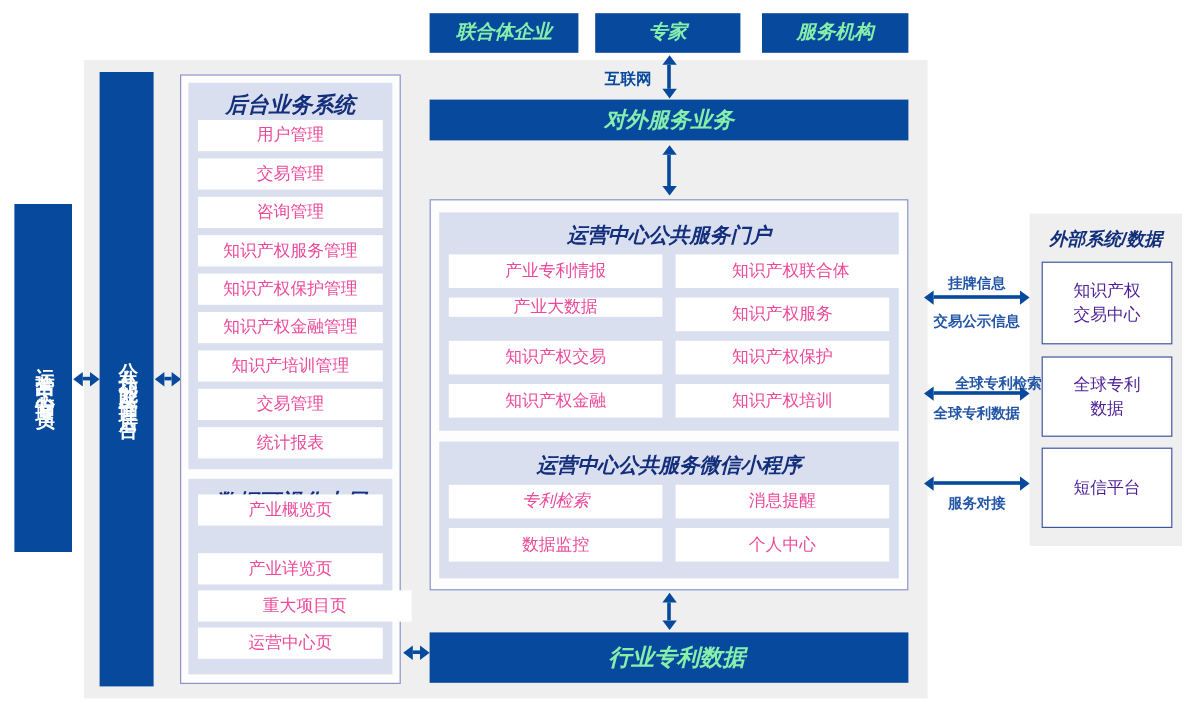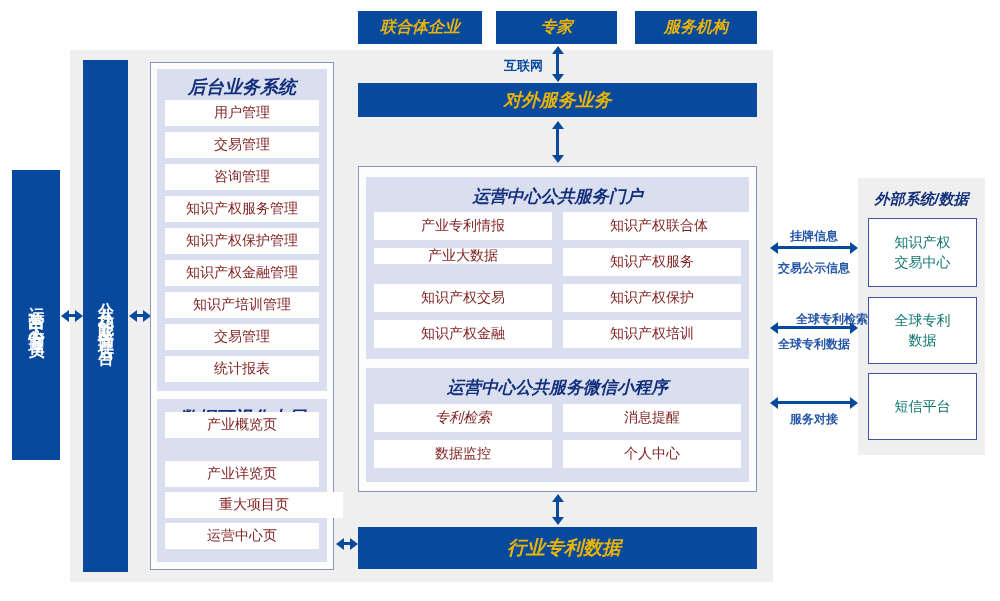--- a/index.html
+++ b/index.html
@@ -2,33 +2,33 @@
 <html><head>
 <meta charset="utf-8">
 <style>
   html,body{margin:0;padding:0;background:#fff;}
   .canvas{position:relative;width:1000px;height:601px;background:#fff;overflow:hidden;
           font-family:"Liberation Sans",sans-serif;}
   .abs{position:absolute;box-sizing:border-box;}
   .gray{background:#efefef;}
   .blue{background:#07499c;}
   .bluebox{display:flex;align-items:center;justify-content:center;
-           color:#eab308;font-weight:bold;font-style:italic;}
+           color:#86efac;font-weight:bold;font-style:italic;}
   .vbar{display:flex;align-items:center;justify-content:center;
         color:#ffffff;font-weight:bold;font-size:16px;
         writing-mode:vertical-rl;text-orientation:upright;letter-spacing:6px;}
   .outline{background:#fdfdfe;border:1px solid #8a93c4;}
   .panel{background:#dadff0;}
   .sec-title{position:absolute;left:0;right:0;text-align:center;
              color:#132f7c;font-weight:bold;font-style:italic;}
   .item{position:absolute;background:#ffffff;display:flex;align-items:center;justify-content:center;
-        color:#7f1d1d;font-size:14px;}
+        color:#ec4899;font-size:14px;}
   .extbox{position:absolute;background:#ffffff;border:1px solid #3f549f;
           display:flex;flex-direction:column;align-items:center;justify-content:center;
-          color:#0f766e;font-size:14px;line-height:1.4;text-align:center;}
+          color:#4c1d95;font-size:14px;line-height:1.4;text-align:center;}
   .linklabel{position:absolute;width:88px;text-align:center;
              color:#2456a8;font-size:12px;font-weight:bold;}
   .h-arrow{position:absolute;height:3px;background:#07499c;}
   .h-arrow::before,.h-arrow::after{content:"";position:absolute;top:50%;transform:translateY(-50%);
        width:0;height:0;border-top:6px solid transparent;border-bottom:6px solid transparent;}
   .h-arrow::before{left:-8px;border-right:8px solid #07499c;}
   .h-arrow::after{right:-8px;border-left:8px solid #07499c;}
   .v-arrow{position:absolute;width:3px;background:#07499c;}
   .v-arrow::before,.v-arrow::after{content:"";position:absolute;left:50%;transform:translateX(-50%);
        width:0;height:0;border-left:6px solid transparent;border-right:6px solid transparent;}

